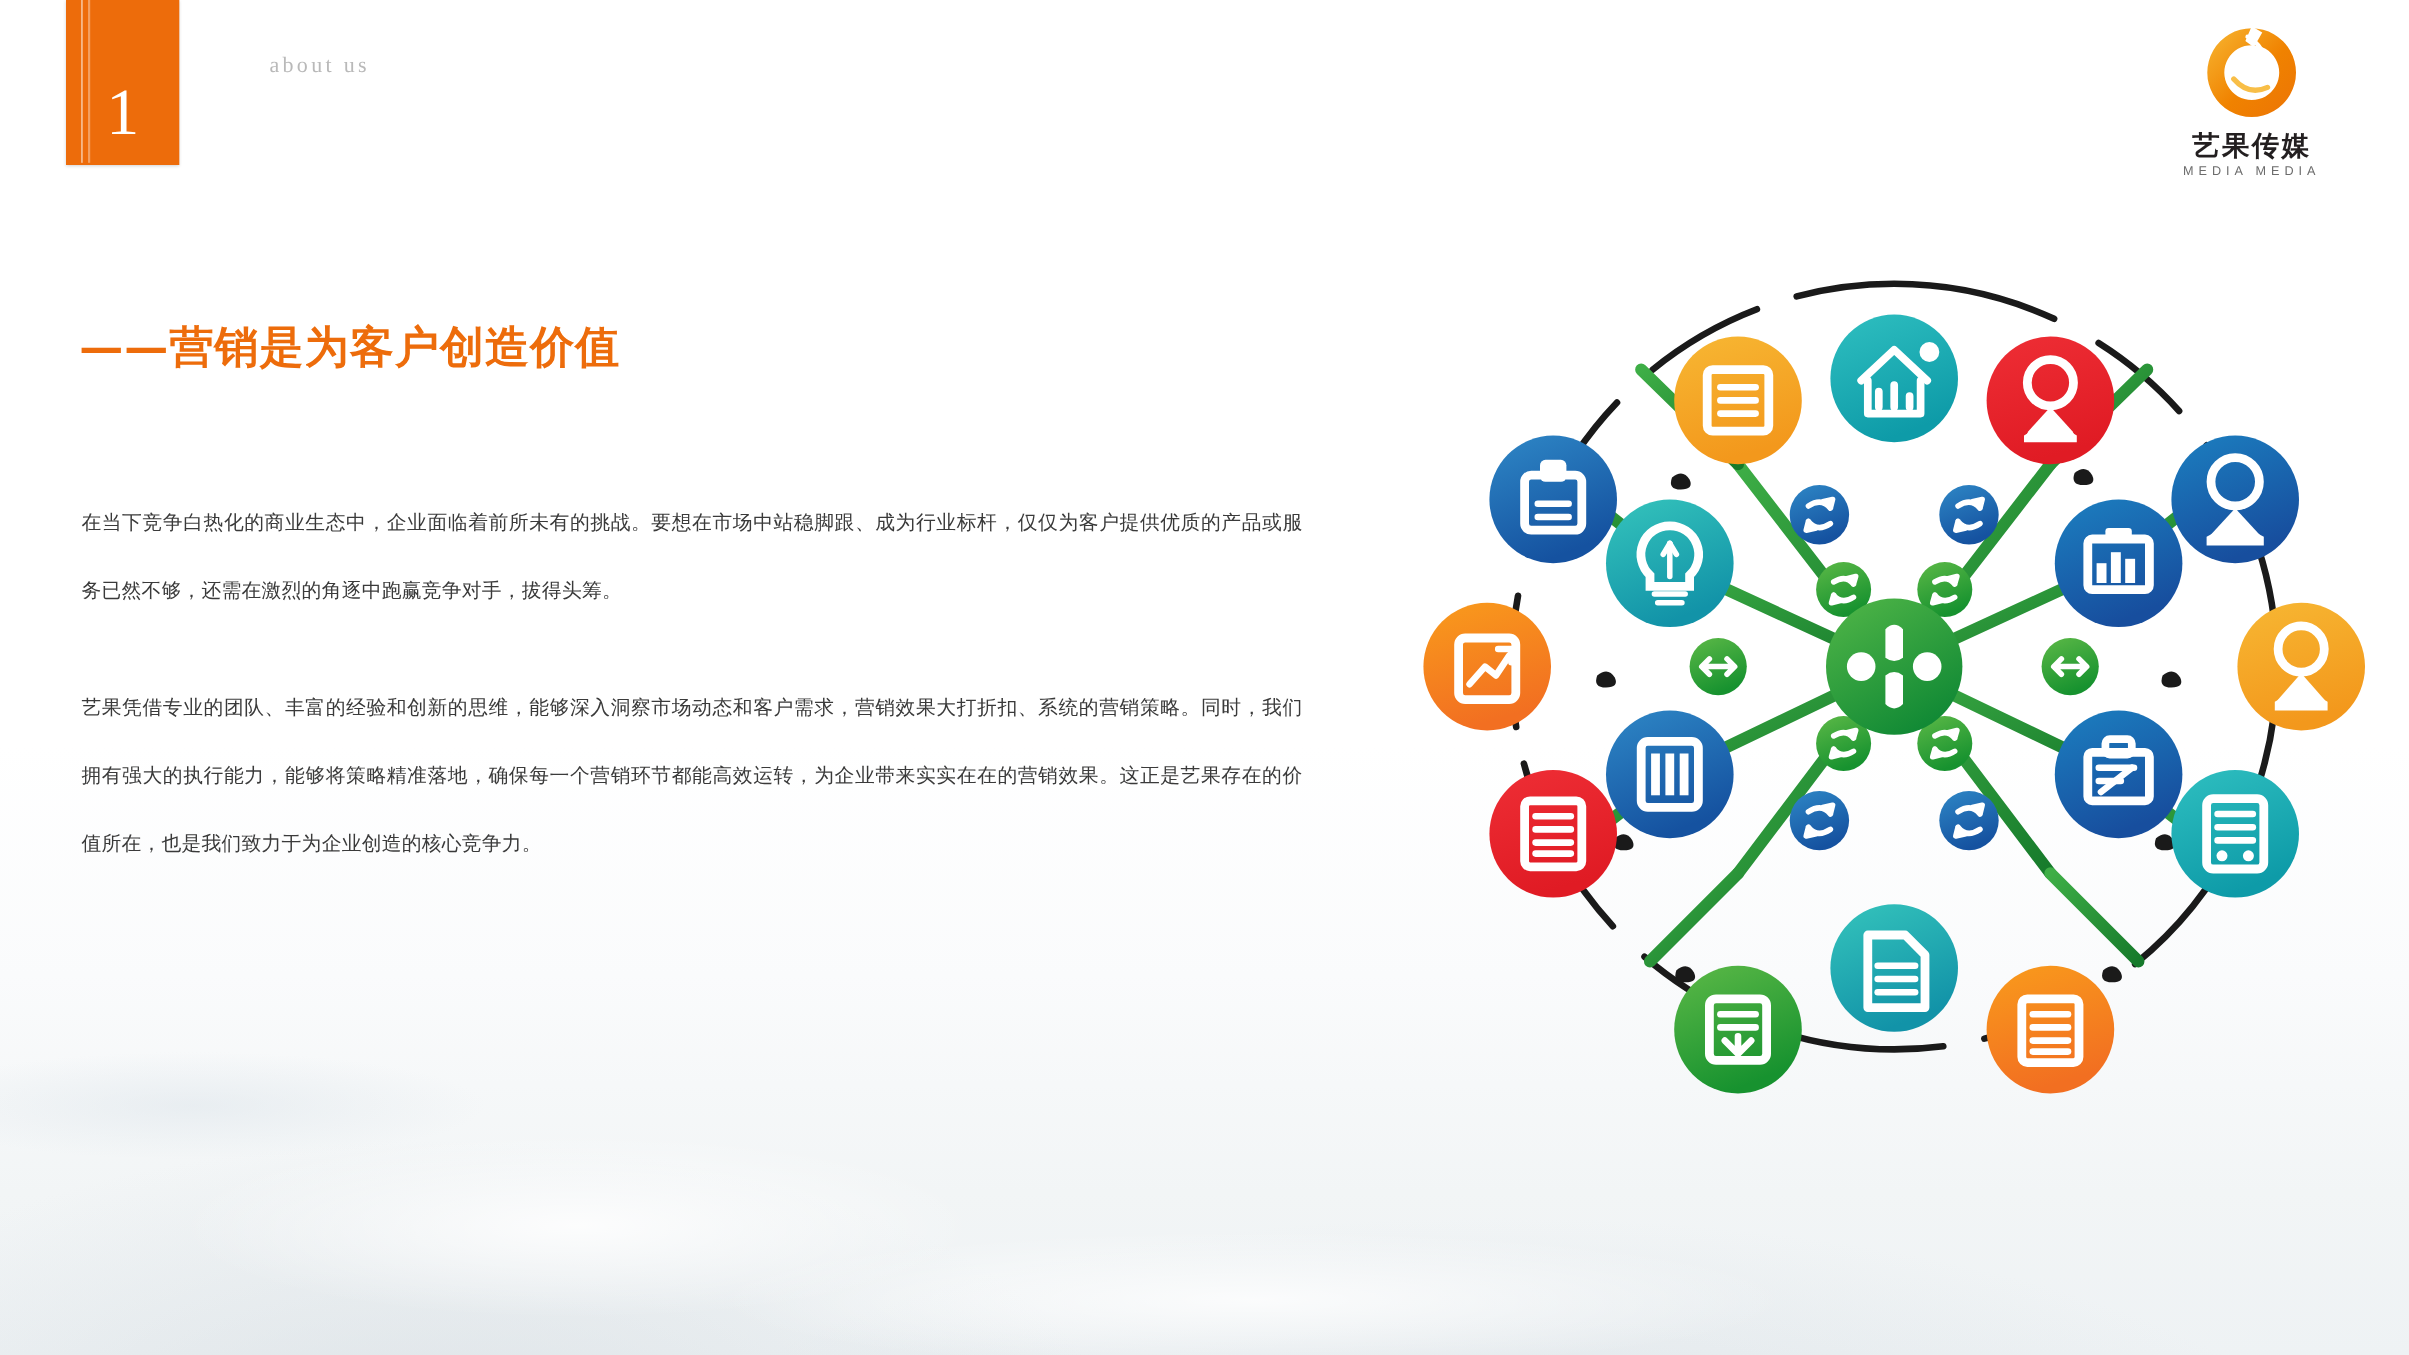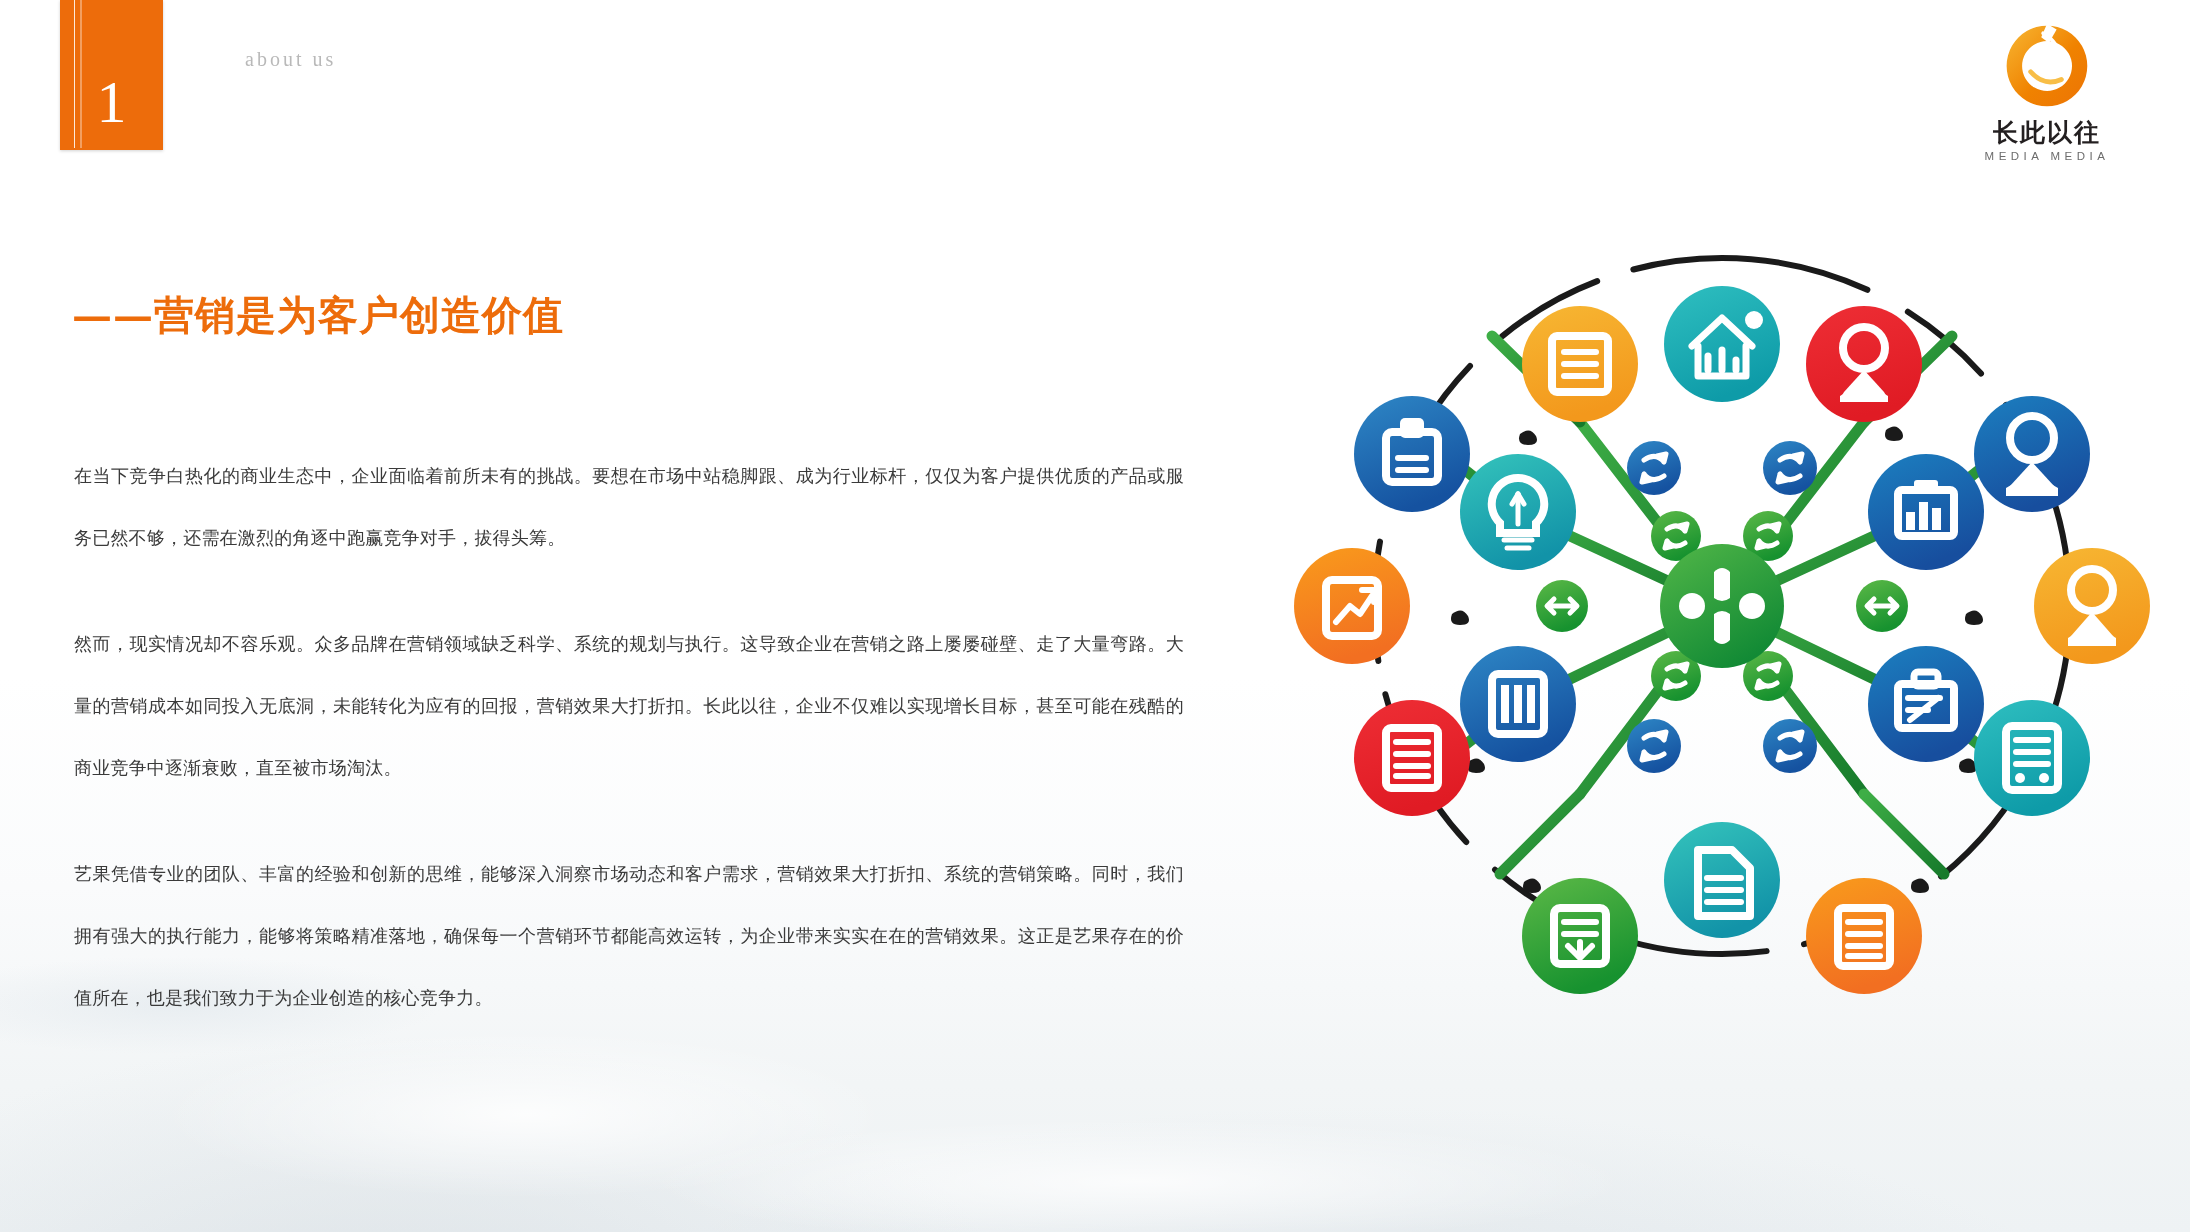--- a/index.html
+++ b/index.html
@@ -115,29 +115,28 @@
           <stop offset="0%" stop-color="#F7B733"></stop>
           <stop offset="55%" stop-color="#F08200"></stop>
           <stop offset="100%" stop-color="#EC7405"></stop>
         </linearGradient>
       </defs>
       <path d="M50 8 A42 42 0 1 1 49.9 8 Z M50 24 A26 26 0 1 0 50.1 24 Z" fill="url(#lg)"></path>
       <path d="M50 6 L44 20 L52 26 L60 12 Z" fill="#ffffff"></path>
       <path d="M46 16 q8 4 13 12" stroke="#ffffff" stroke-width="4" fill="none" stroke-linecap="round"></path>
       <path d="M33 56 q14 16 32 8" stroke="#F7B733" stroke-width="5" fill="none" stroke-linecap="round" opacity="0.9"></path>
     </svg>
-    <div class="cn">长此以往</div>
+    <div class="cn">艺果传媒</div>
     <div class="en">MEDIA MEDIA</div>
   </div>
 
   <div class="subhead">——营销是为客户创造价值</div>
 
   <div class="body-copy">
     <p>在当下竞争白热化的商业生态中，企业面临着前所未有的挑战。要想在市场中站稳脚跟、成为行业标杆，仅仅为客户提供优质的产品或服务已然不够，还需在激烈的角逐中跑赢竞争对手，拔得头筹。</p>
-    <p>然而，现实情况却不容乐观。众多品牌在营销领域缺乏科学、系统的规划与执行。这导致企业在营销之路上屡屡碰壁、走了大量弯路。大量的营销成本如同投入无底洞，未能转化为应有的回报，营销效果大打折扣。长此以往，企业不仅难以实现增长目标，甚至可能在残酷的商业竞争中逐渐衰败，直至被市场淘汰。</p>
     <p>艺果凭借专业的团队、丰富的经验和创新的思维，能够深入洞察市场动态和客户需求，营销效果大打折扣、系统的营销策略。同时，我们拥有强大的执行能力，能够将策略精准落地，确保每一个营销环节都能高效运转，为企业带来实实在在的营销效果。这正是艺果存在的价值所在，也是我们致力于为企业创造的核心竞争力。</p>
   </div>
 
   <div class="diagram">
     <svg viewBox="0 0 920 860">
       <defs>
         <linearGradient id="gOrange" x1="0" y1="0" x2="0.3" y2="1">
           <stop offset="0%" stop-color="#F7B733"></stop>
             <stop offset="100%" stop-color="#F3981C"></stop>
         </linearGradient>

